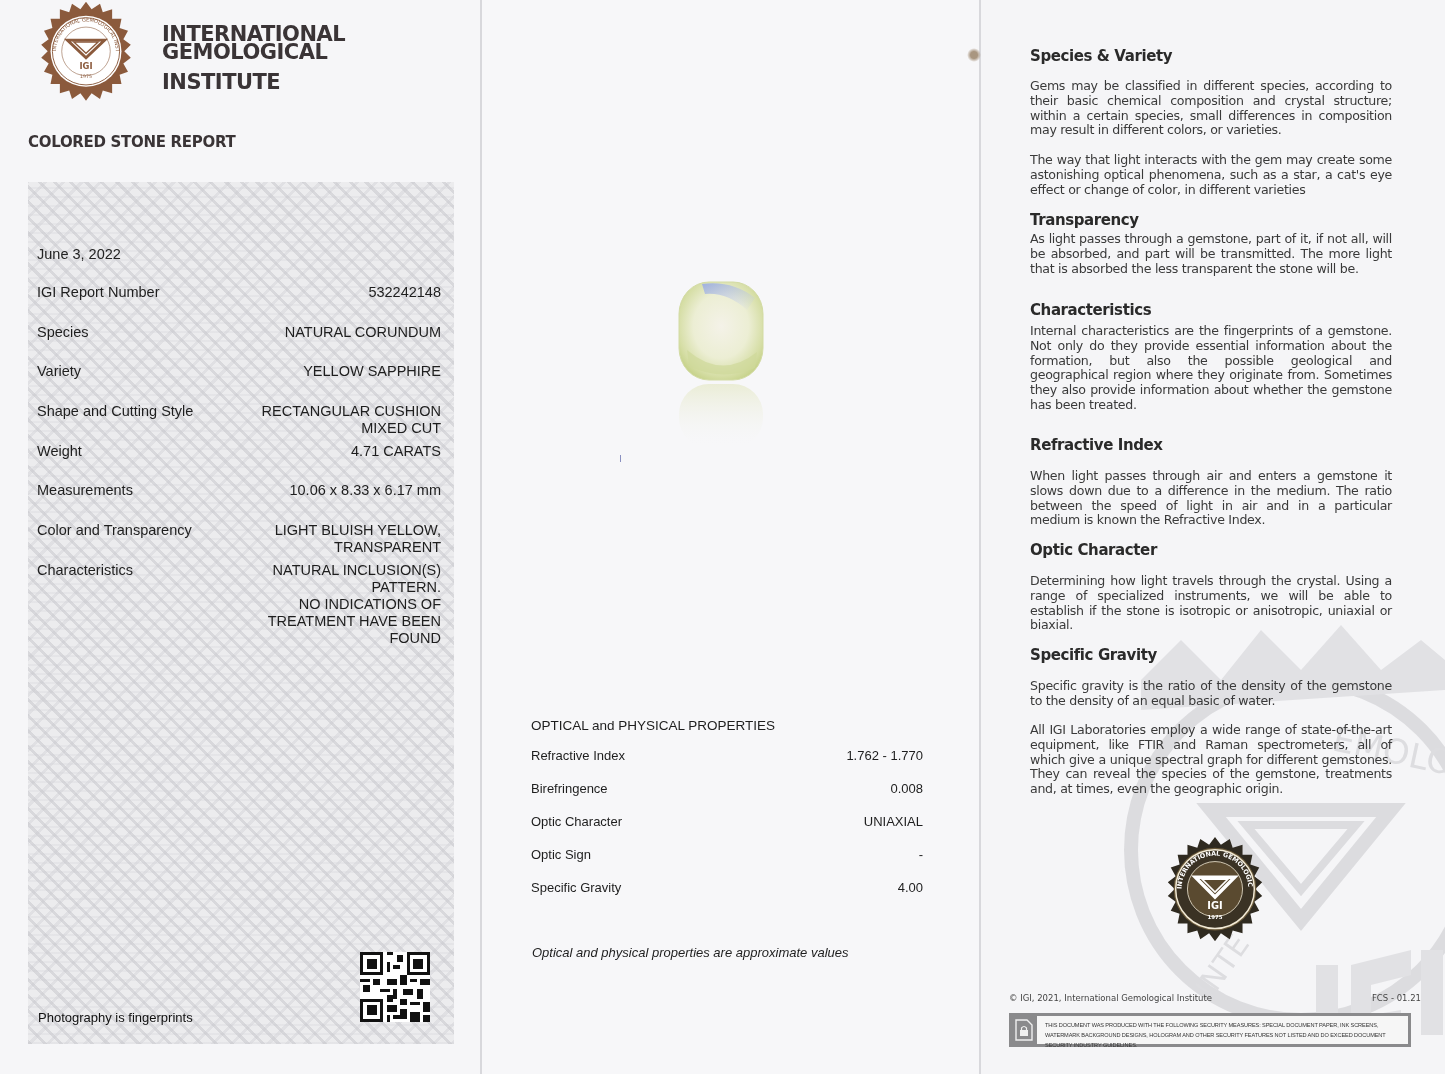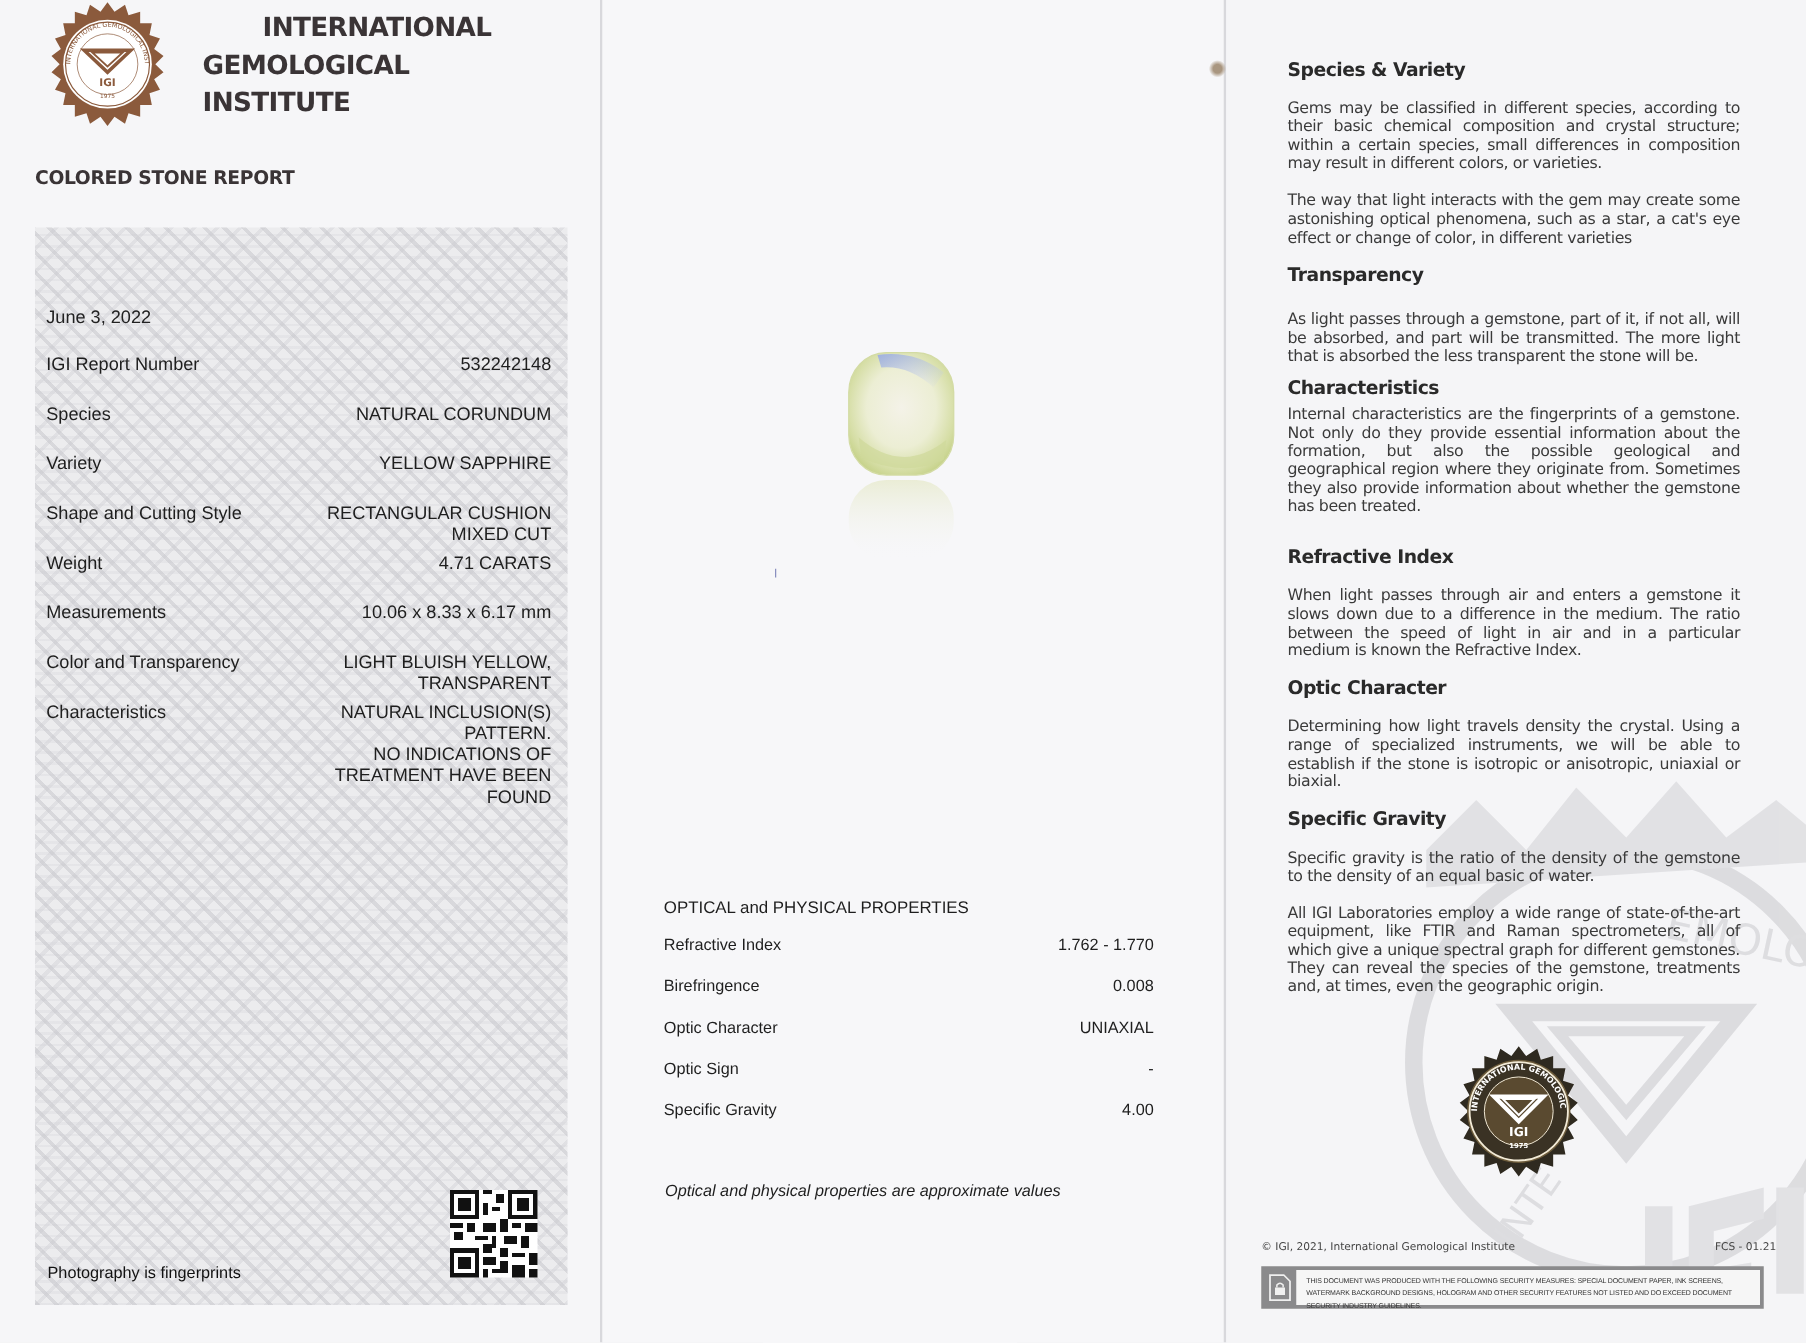--- a/index.html
+++ b/index.html
@@ -10,21 +10,21 @@
   #panel-left { left: 0; width: 480px; }
   #panel-mid { left: 482px; width: 588px; background: #f7f7f9; }
   #panel-right { left: 981px; width: 464px; background: #f5f5f7; }
   .fold { position: absolute; top: 0; width: 2px; height: 1074px; background: #d8d8dc; }
   #fold-1 { left: 480px; }
   #fold-2 { left: 979px; }
 
   
   #logo-seal { position: absolute; left: 27px; top: 0; width: 118px; height: 112px; }
   .org-name { position: absolute; left: 162px; font-family: "DejaVu Sans", sans-serif; font-weight: bold; font-size: 21px; color: #3a3436; letter-spacing: -0.5px; }
-  #org-line-1 { top: 10px; margin-left: 48px; }
+  #org-line-1 { top: 22px; }
   #org-line-2 { top: 40px; }
   #org-line-3 { top: 70px; }
   #report-title { position: absolute; left: 28px; top: 133px; font-family: "DejaVu Sans", sans-serif; font-weight: bold; font-size: 15px; color: #3a3436; letter-spacing: -0.3px; }
 
   
   #details-box { position: absolute; left: 28px; top: 182px; width: 426px; height: 862px;
     background-color: #ececee;
     background-image:
       repeating-linear-gradient(45deg, rgba(200,200,205,0.55) 0 3px, transparent 3px 11px),
       repeating-linear-gradient(-45deg, rgba(210,210,215,0.45) 0 3px, transparent 3px 13px),
@@ -240,30 +240,30 @@
     </g>
     <text x="230" y="130" font-family="DejaVu Sans, sans-serif" font-size="34" fill="#cacace" transform="rotate(12 230 130)">EMOLO</text>
     <text x="110" y="380" font-family="DejaVu Sans, sans-serif" font-size="30" fill="#cacace" transform="rotate(-55 110 380)">INTE</text>
   </svg>
 
   <div class="info-heading" style="top:47px">Species &amp; Variety</div>
   <div class="info-text" style="top:79px">Gems may be classified in different species, according to their basic chemical composition and crystal structure; within a certain species, small differences in composition may result in different colors, or varieties.</div>
   <div class="info-text" style="top:153px">The way that light interacts with the gem may create some astonishing optical phenomena, such as a star, a cat's eye effect or change of color, in different varieties</div>
 
   <div class="info-heading" style="top:211px">Transparency</div>
-  <div class="info-text" style="top:248px">As light passes through a gemstone, part of it, if not all, will be absorbed, and part will be transmitted. The more light that is absorbed the less transparent the stone will be.</div>
+  <div class="info-text" style="top:232px">As light passes through a gemstone, part of it, if not all, will be absorbed, and part will be transmitted. The more light that is absorbed the less transparent the stone will be.</div>
 
   <div class="info-heading" style="top:301px">Characteristics</div>
   <div class="info-text" style="top:324px">Internal characteristics are the fingerprints of a gemstone. Not only do they provide essential information about the formation, but also the possible geological and geographical region where they originate from. Sometimes they also provide information about whether the gemstone has been treated.</div>
 
   <div class="info-heading" style="top:436px">Refractive Index</div>
   <div class="info-text" style="top:469px">When light passes through air and enters  a gemstone it slows down due to a difference in the medium. The ratio between the speed of light in air and in a particular medium is known the Refractive Index.</div>
 
   <div class="info-heading" style="top:541px">Optic Character</div>
-  <div class="info-text" style="top:574px">Determining how light travels density the crystal. Using a range of specialized instruments, we will be able to establish if the stone is isotropic or anisotropic, uniaxial or biaxial.</div>
+  <div class="info-text" style="top:574px">Determining how light travels through the crystal. Using a range of specialized instruments, we will be able to establish if the stone is isotropic or anisotropic, uniaxial or biaxial.</div>
 
   <div class="info-heading" style="top:646px">Specific Gravity</div>
   <div class="info-text" style="top:679px">Specific gravity is the ratio of the density of the gemstone to the density of an equal basic of water.</div>
   <div class="info-text" style="top:723px">All IGI Laboratories employ a wide range of state-of-the-art equipment, like FTIR and Raman spectrometers, all of which give a unique spectral graph for different gemstones. They can reveal the species of the gemstone, treatments and, at times, even the geographic origin.</div>
 
   <svg id="seal-gold" viewBox="0 0 120 120">
     <polygon fill="#2f2a20" points="60,2 66,10 75,4 78,13 88,10 88,20 98,20 96,30 105,33 100,42 108,48 101,55 108,62 100,68 105,77 96,80 98,90 88,90 88,100 78,97 75,106 66,100 60,108 54,100 45,106 42,97 32,100 32,90 22,90 24,80 15,77 20,68 12,62 19,55 12,48 20,42 15,33 24,30 22,20 32,20 32,10 42,13 45,4 54,10"></polygon>
     <circle cx="60" cy="55" r="42" fill="#6b5a3a"></circle>
     <circle cx="60" cy="55" r="40" fill="#3a3224" stroke="#f2ead6" stroke-width="1.5"></circle>
     <circle cx="60" cy="55" r="28" fill="#5a4a30" stroke="#f2ead6" stroke-width="0.8"></circle>

